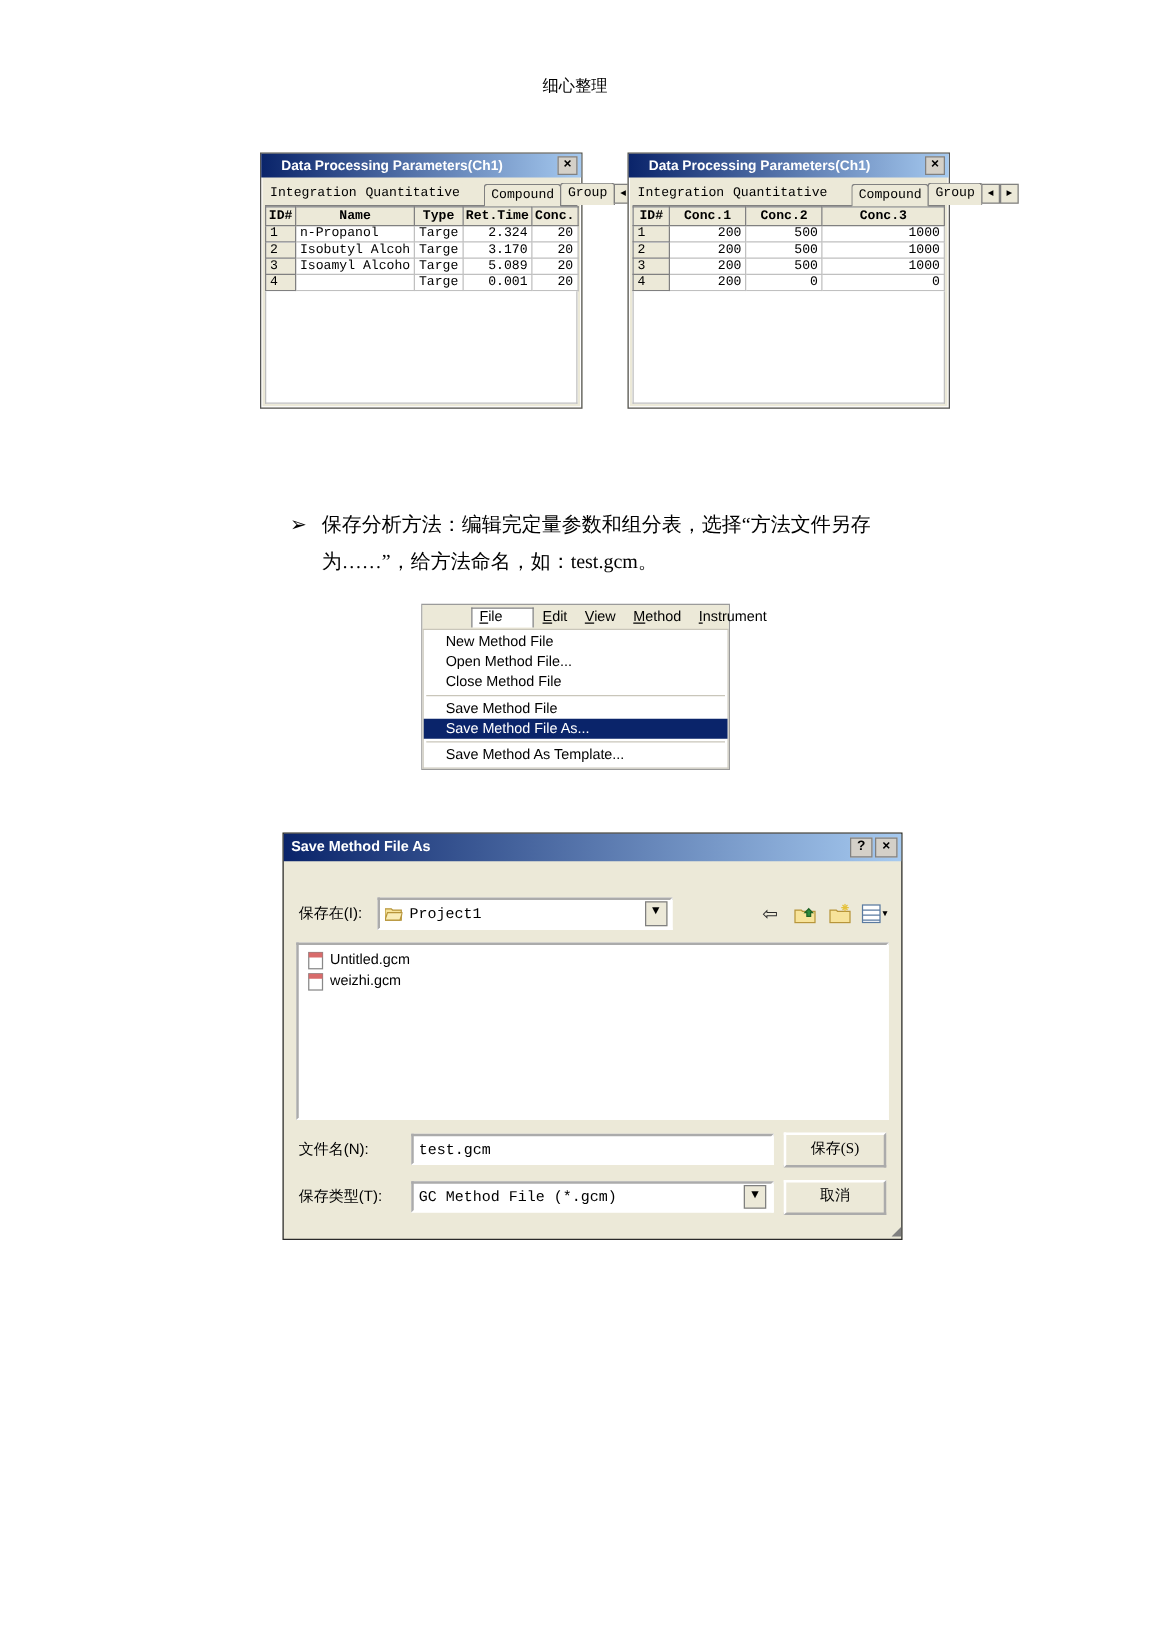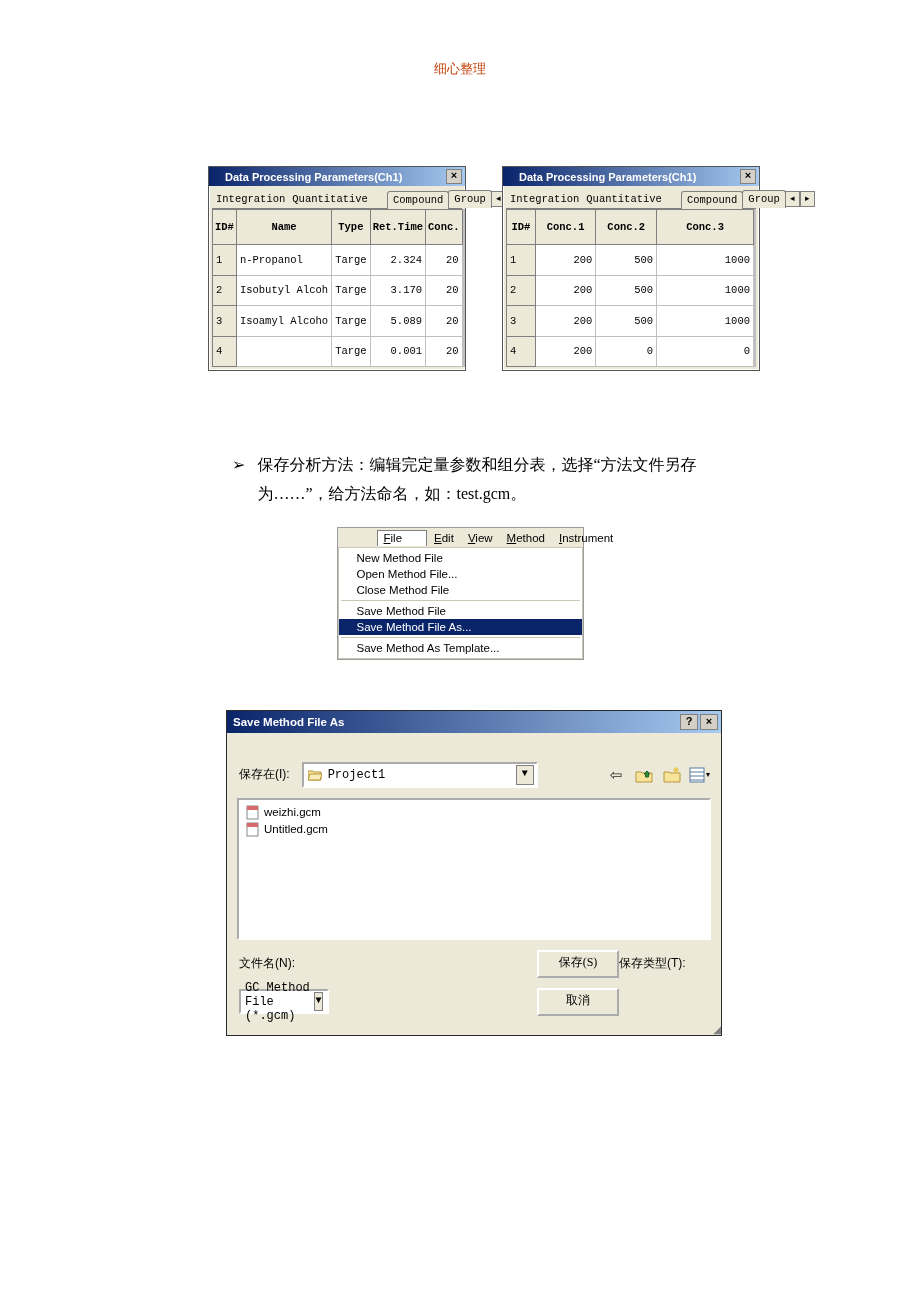--- a/index.html
+++ b/index.html
@@ -12,22 +12,22 @@
   .page {
     width: 920px;
     margin: 0 auto;
     padding: 60px 0 120px 0;
     position: relative;
   }
   .page-header {
     text-align: center;
     font-family: SimSun, serif;
     font-size: 13px;
-    color: #c2410c;
-    margin-bottom: 88px;
+    color: #000000;
+    margin-bottom: 44px;
   }
 
   
   .row {
     display: flex;
     gap: 36px;
     margin-left: 208px;
   }
 
   .dp-window {
@@ -101,21 +101,21 @@
     text-align: center;
     font-family: Arial, sans-serif;
   }
 
   .grid-wrap {
     border-top: 1px solid #808080;
     margin: 0 3px 3px 3px;
     background: #fff;
     height: 158px;
     display: flex;
-    flex-direction: row;
+    flex-direction: column;
   }
   table.grid {
     border-collapse: collapse;
     width: 100%;
     font-family: "Courier New", monospace;
     font-size: 10.5px;
   }
   table.grid th {
     background: #ece9d8;
     border: 1px solid #808080;
@@ -563,33 +563,36 @@
         </div>
       </div>
     </div>
 
     <div class="file-area">
       <div class="file-item">
         <svg class="icon" width="15" height="15" viewBox="0 0 15 15">
           <rect x="2" y="1" width="11" height="13" fill="#fff" stroke="#888"></rect>
           <rect x="2" y="1" width="11" height="4" fill="#d86b6b"></rect>
         </svg>
-        <span>weizhi.gcm</span>
+        <span>Untitled.gcm</span>
       </div>
       <div class="file-item">
         <svg class="icon" width="15" height="15" viewBox="0 0 15 15">
           <rect x="2" y="1" width="11" height="13" fill="#fff" stroke="#888"></rect>
           <rect x="2" y="1" width="11" height="4" fill="#d86b6b"></rect>
         </svg>
-        <span>Untitled.gcm</span>
+        <span>weizhi.gcm</span>
       </div>
     </div>
 
     <div class="bottom-rows">
       <span>文件名(N):</span>
+      <div class="textfield">
+        <span>test.gcm</span>
+      </div>
       <div class="btn3d">保存(S)</div>
 
       <span>保存类型(T):</span>
       <div class="textfield with-arrow">
         <span>GC Method File (*.gcm)</span>
         <div class="arrow">▼</div>
       </div>
       <div class="btn3d">取消</div>
     </div>
     <div class="resize-grip">◢</div>

